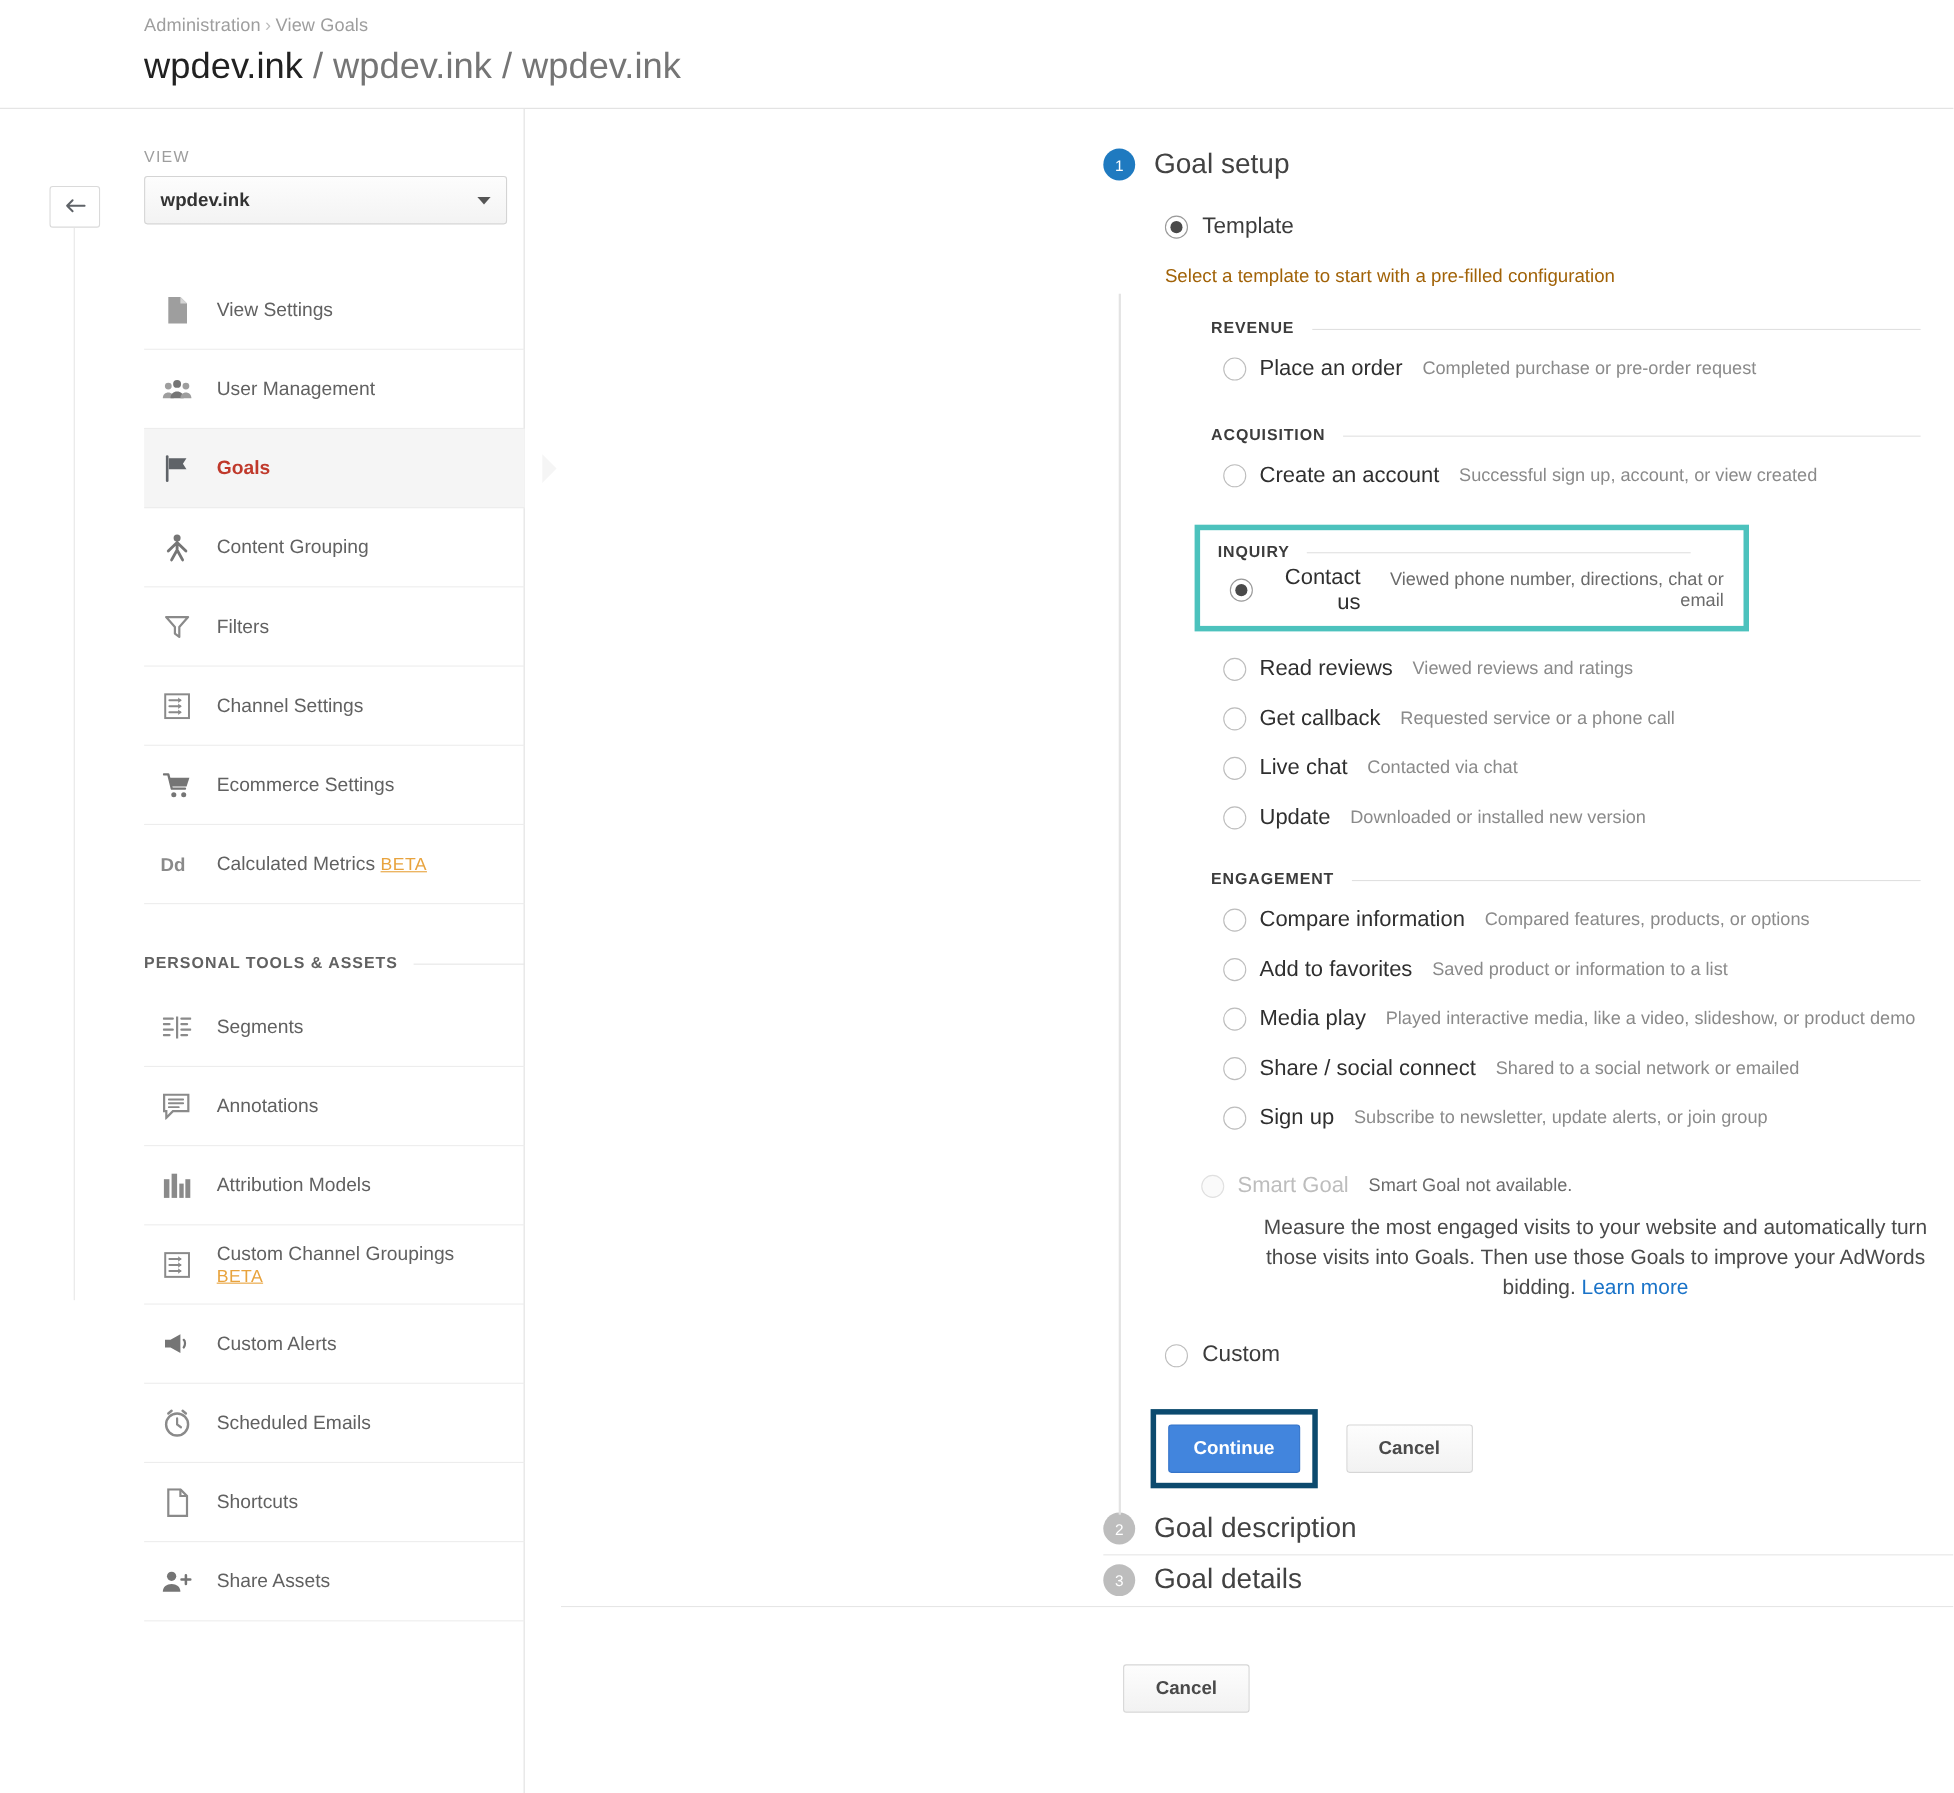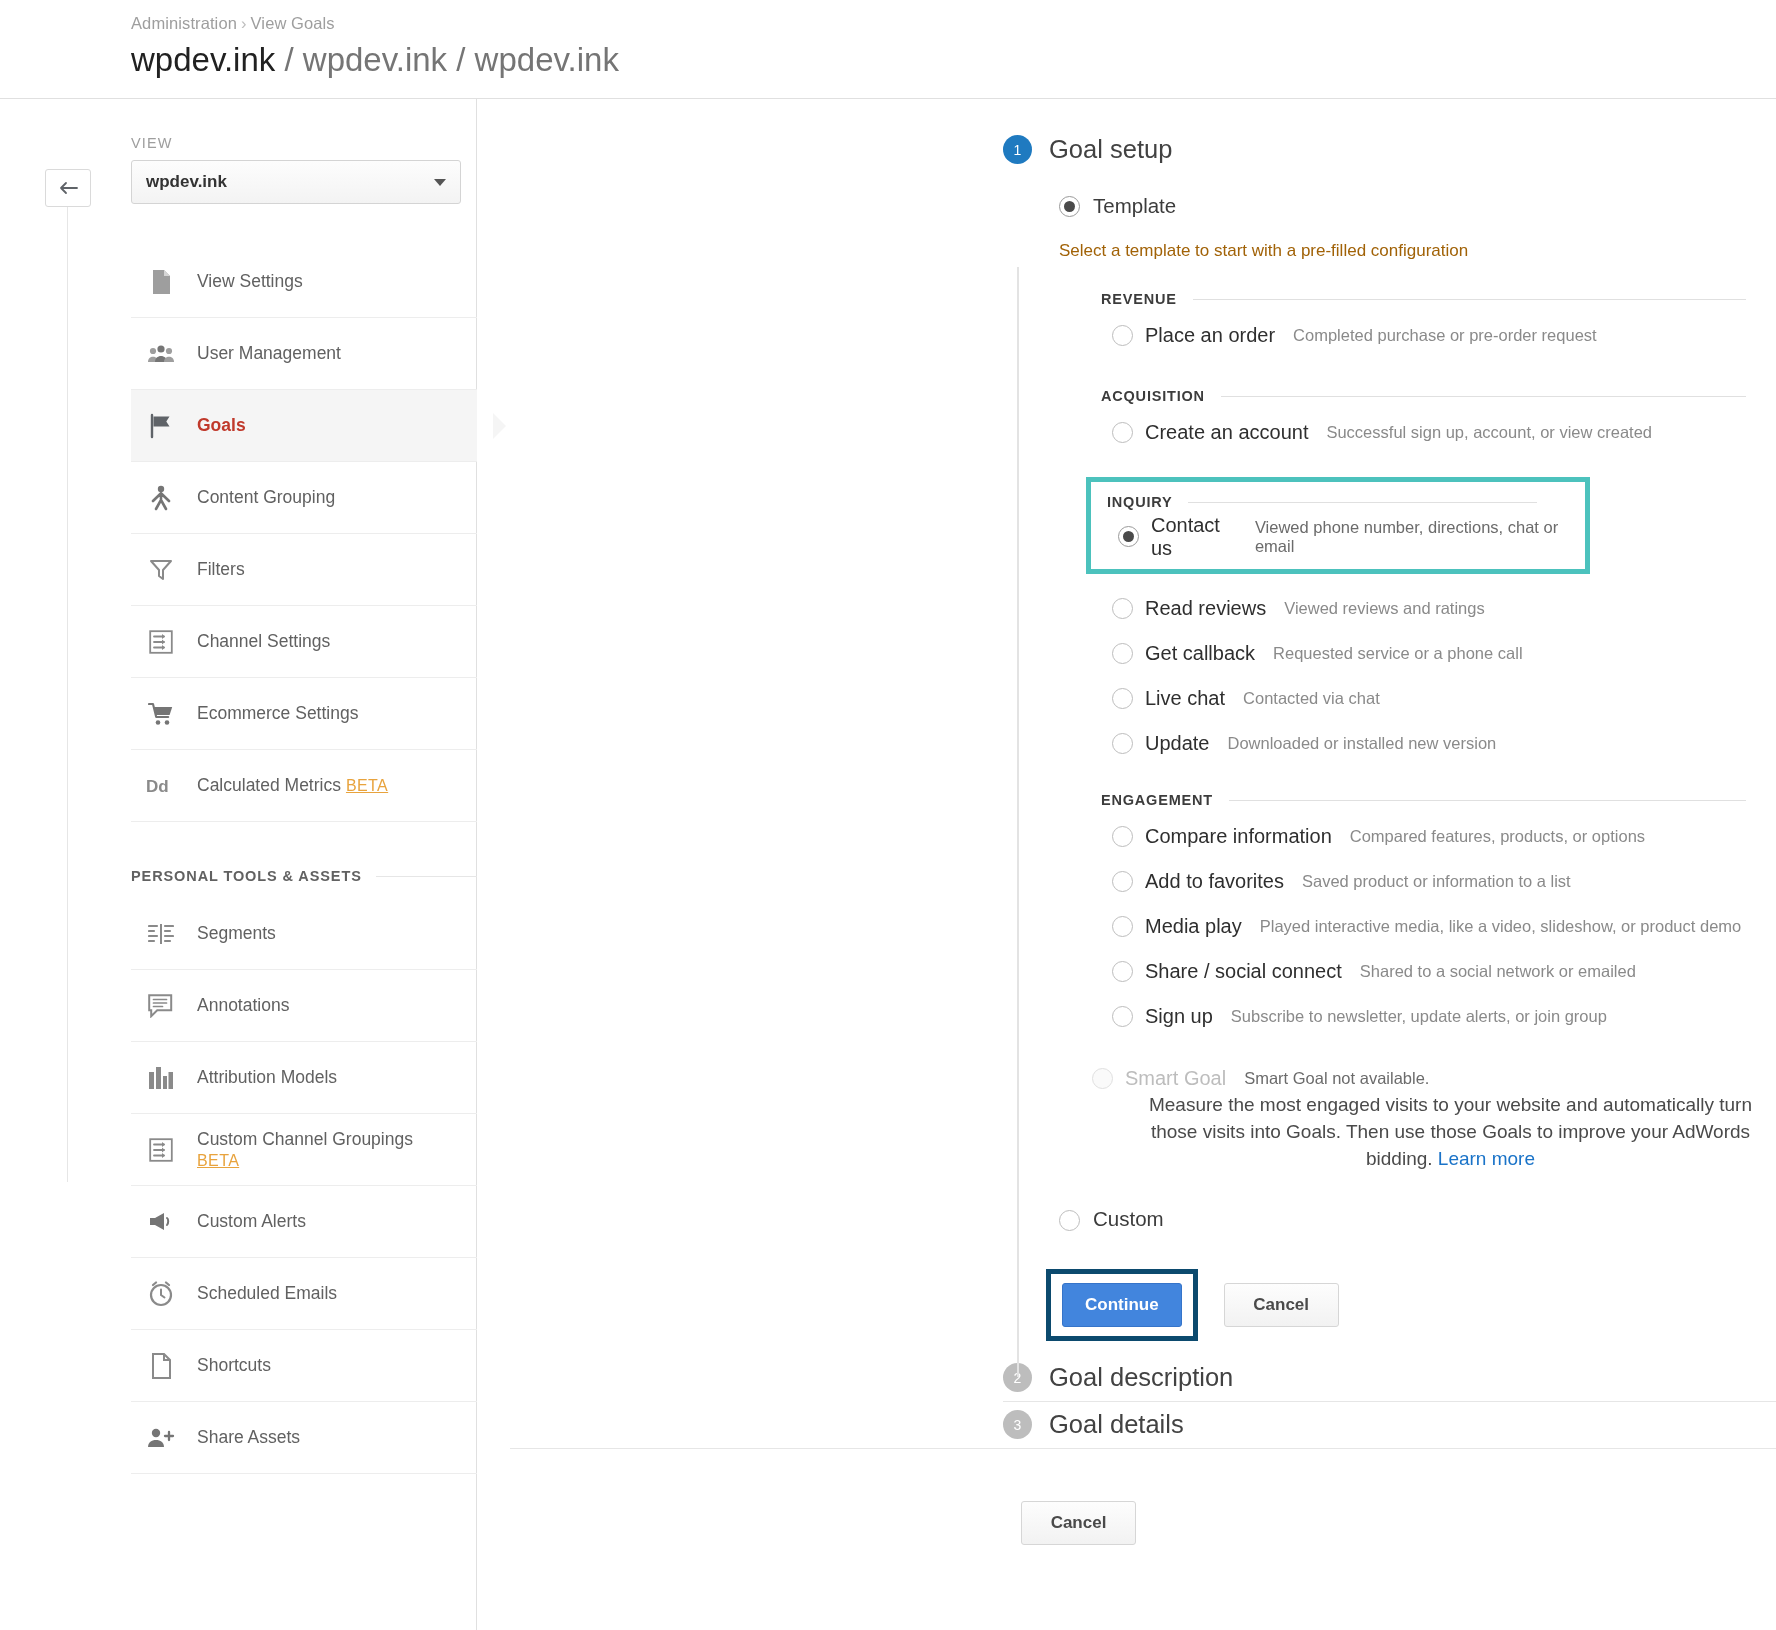--- a/index.html
+++ b/index.html
@@ -202,21 +202,21 @@
   .radio.disabled { border-color: #e0e0e0; background: #fafafa; }
   .radio-label { font-size: 20.5px; color: #3c3c3c; }
 
   .help-text {
     margin-top: 23px;
     padding-left: 56px;
     font-size: 17px;
     color: #a16207;
   }
 
-  .tmpl-group { padding-left: 98px; margin-top: 30px; }
+  .tmpl-group { padding-left: 98px; margin-top: 30px; text-align: right; }
   .grp-head {
     display: flex; align-items: center;
     font-size: 14.5px; font-weight: bold;
     letter-spacing: .8px;
     color: #3c3c3c;
     margin-bottom: 6px;
     padding-right: 30px;
   }
   .grp-head .rule { flex: 1; height: 1px; background: #e0e0e0; margin-left: 16px; }
 
@@ -238,21 +238,21 @@
     margin-top: 22px;
     padding: 12px 18px 10px 16px;
     width: 504px;
   }
   .hl-inquiry .grp-head { margin-bottom: 4px; }
   .hl-inquiry .tmpl-group { padding-left: 0; margin-top: 0; }
 
   .smart-block { padding-left: 89px; margin-top: 28px; text-align: center; }
   .smart-row { display: flex; align-items: center; gap: 12px; }
   .smart-desc {
-    margin-top: 2px;
+    margin-top: 14px;
     font-size: 19px;
     line-height: 1.42;
     color: #4a4a4a;
     max-width: 930px;
     padding-left: 33px;
   }
   .smart-desc a { color: #1a73c8; text-decoration: none; }
 
   .custom-row {
     display: flex; align-items: flex-end; gap: 13px;

